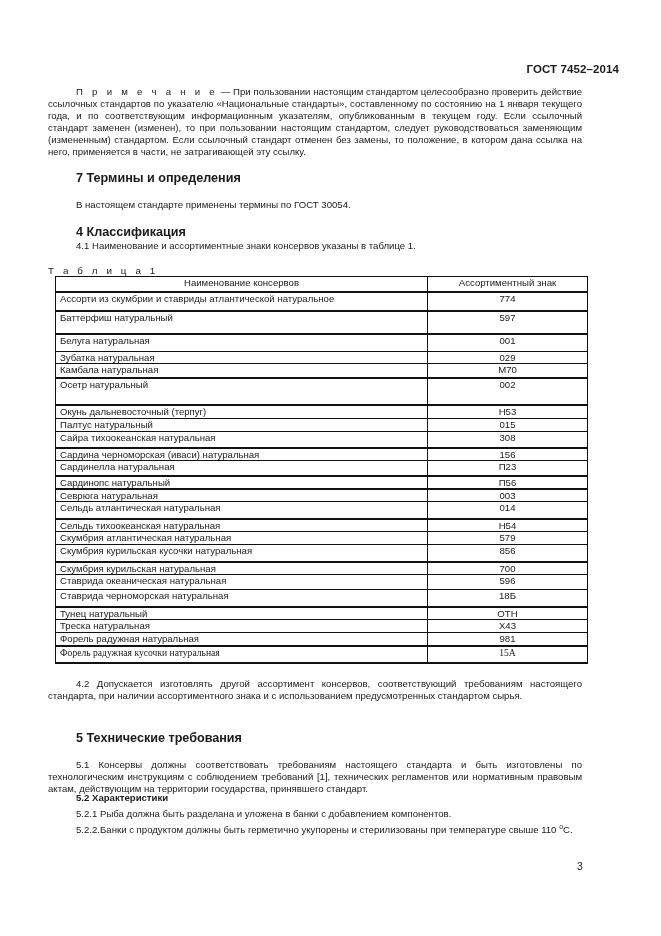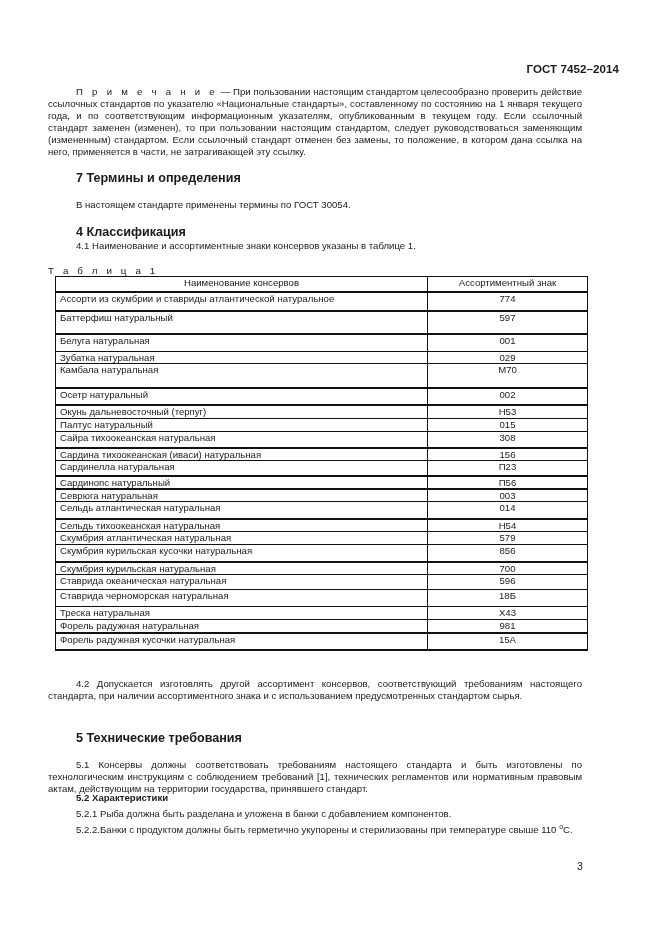--- a/index.html
+++ b/index.html
@@ -74,42 +74,42 @@
           <td class="code">597</td>
         </tr>
       <tr class="thick-top" style="height:17px;">
           <td class="name">Белуга натуральная</td>
           <td class="code">001</td>
         </tr>
       <tr style="height:12px;">
           <td class="name">Зубатка натуральная</td>
           <td class="code">029</td>
         </tr>
-      <tr style="height:25px;">
+      <tr style="height:15px;">
           <td class="name">Камбала натуральная</td>
           <td class="code">М70</td>
         </tr>
-      <tr class="thick-top" style="height:17px;">
+      <tr class="thick-top" style="height:27px;">
           <td class="name">Осетр натуральный</td>
           <td class="code">002</td>
         </tr>
       <tr class="thick-top" style="height:13px;">
           <td class="name">Окунь дальневосточный (терпуг)</td>
           <td class="code">Н53</td>
         </tr>
       <tr style="height:13px;">
           <td class="name">Палтус натуральный</td>
           <td class="code">015</td>
         </tr>
       <tr style="height:17px;">
           <td class="name">Сайра  тихоокеанская натуральная</td>
           <td class="code">308</td>
         </tr>
       <tr class="thick-top" style="height:12px;">
-          <td class="name">Сардина  тихоокеанская (иваси)  натуральная</td>
+          <td class="name">Сардина  черноморская (иваси)  натуральная</td>
           <td class="code">156</td>
         </tr>
       <tr style="height:15px;">
           <td class="name">Сардинелла натуральная</td>
           <td class="code">П23</td>
         </tr>
       <tr class="thick-top" style="height:13px;">
           <td class="name">Сардинопс натуральный</td>
           <td class="code">П56</td>
         </tr>
@@ -138,29 +138,33 @@
           <td class="code">700</td>
         </tr>
       <tr style="height:15px;">
           <td class="name">Ставрида  океаническая  натуральная</td>
           <td class="code">596</td>
         </tr>
       <tr style="height:17px;">
           <td class="name">Ставрида черноморская натуральная</td>
           <td class="code">18Б</td>
         </tr>
+      <tr class="thick-top" style="height:13px;">
+          <td class="name">Тунец натуральный</td>
+          <td class="code">ОТН</td>
+        </tr>
       <tr style="height:13px;">
           <td class="name">Треска натуральная</td>
           <td class="code">Х43</td>
         </tr>
       <tr style="height:13px;">
           <td class="name">Форель радужная  натуральная</td>
           <td class="code">981</td>
         </tr>
-      <tr class="thick-top" style="height:17px; border-bottom:2px solid #111;">
+      <tr class="thick-top" style="height:17px; border-bottom:2px solid #111;font-family:Liberation Serif, serif;">
           <td class="name" style="border-bottom:2px solid #111;">Форель радужная кусочки  натуральная</td>
           <td class="code" style="border-bottom:2px solid #111;">15А</td>
         </tr>
     </tbody>
   </table>
 
   <div class="para indent" style="top:678px;">4.2  Допускается изготовлять другой ассортимент консервов, соответствующий требованиям настоящего стандарта, при наличии ассортиментного знака и с использованием предусмотренных стандартом сырья.</div>
 
   <div class="heading" style="top:731px;">5 Технические требования</div>
 

